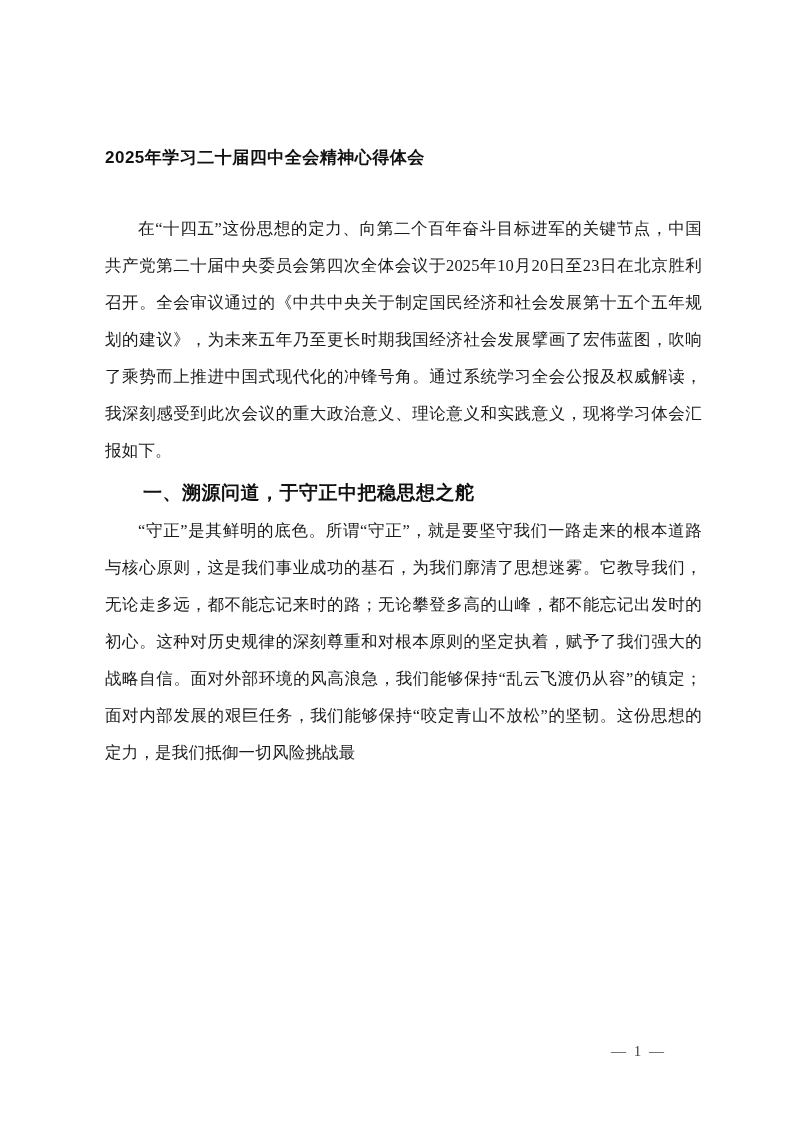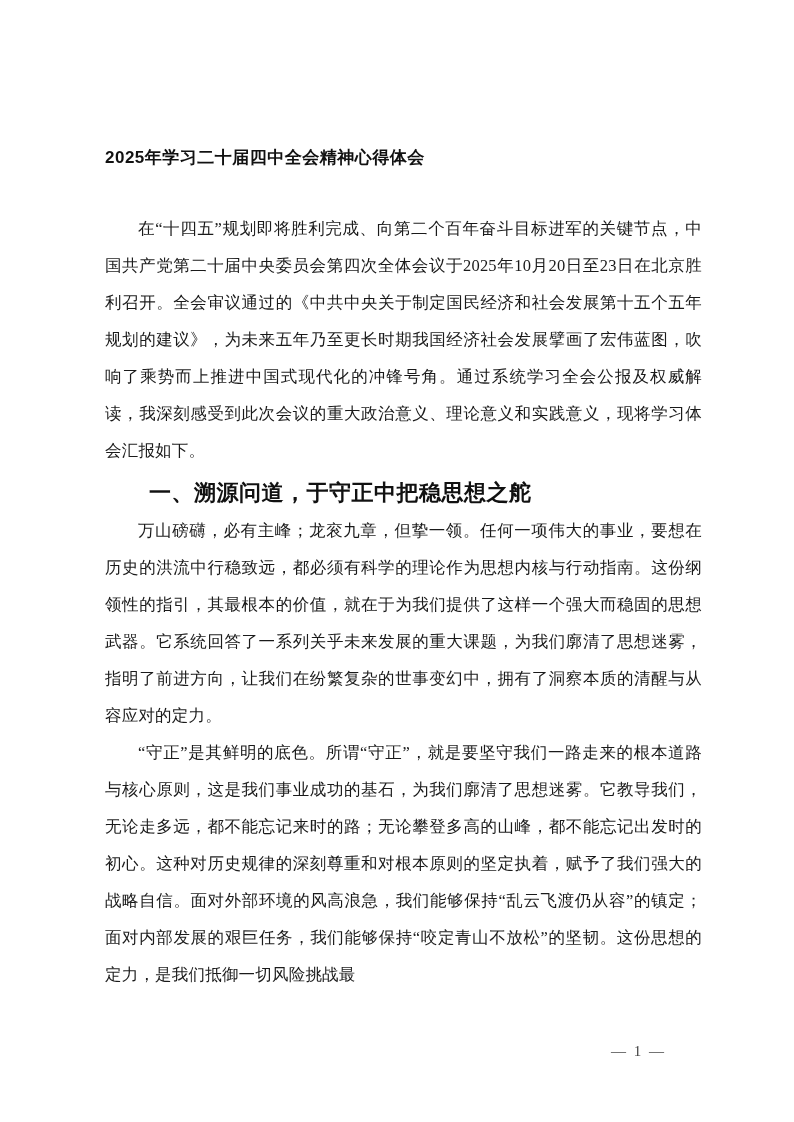--- a/index.html
+++ b/index.html
@@ -35,21 +35,21 @@
     text-justify: inter-character;
     letter-spacing: 0.2px;
   }
   p.para {
     margin: 0;
     text-indent: 2em;
   }
   .section-heading {
     font-family: "Liberation Sans", "DejaVu Sans", sans-serif;
     font-weight: bold;
-    font-size: 22px;
+    font-size: 19px;
     line-height: 37px;
     color: #111111;
     margin: 5px 0 1px 0;
     text-indent: 2em;
     letter-spacing: 0.5px;
   }
   .page-footer {
     position: absolute;
     right: 128px;
     bottom: 70px;
@@ -61,25 +61,24 @@
 </style>
 </head>
 <body>
 
 <div class="page">
 
   <h1 class="doc-title">2025年学习二十届四中全会精神心得体会</h1>
 
   <div class="body-text">
 
-    <p class="para">在“十四五”规划即将胜利完成、向第二个百年奋斗目标进军的关键节点，中国共产党第二十届中央委员会第四次全体会议于2025年10月20日至23日在北京胜利召开。全会审议通过的《中共中央关于制定国民经济和社会发展第十五个五年规划的建议》，为未来五年乃至更长时期我国经济社会发展擘画了宏伟蓝图，吹响了乘势而上推进中国式现代化的冲锋号角。通过系统学习全会公报及权威解读，我深刻感受到此次会议的重大政治意义、理论意义和实践意义，现将学习体会汇报如下。</p>
+    <p class="para">在“十四五”这份思想的定力、向第二个百年奋斗目标进军的关键节点，中国共产党第二十届中央委员会第四次全体会议于2025年10月20日至23日在北京胜利召开。全会审议通过的《中共中央关于制定国民经济和社会发展第十五个五年规划的建议》，为未来五年乃至更长时期我国经济社会发展擘画了宏伟蓝图，吹响了乘势而上推进中国式现代化的冲锋号角。通过系统学习全会公报及权威解读，我深刻感受到此次会议的重大政治意义、理论意义和实践意义，现将学习体会汇报如下。</p>
 
     <h2 class="section-heading">一、溯源问道，于守正中把稳思想之舵</h2>
 
-    <p class="para">万山磅礴，必有主峰；龙衮九章，但挚一领。任何一项伟大的事业，要想在历史的洪流中行稳致远，都必须有科学的理论作为思想内核与行动指南。这份纲领性的指引，其最根本的价值，就在于为我们提供了这样一个强大而稳固的思想武器。它系统回答了一系列关乎未来发展的重大课题，为我们廓清了思想迷雾，指明了前进方向，让我们在纷繁复杂的世事变幻中，拥有了洞察本质的清醒与从容应对的定力。</p>
 
     <p class="para">“守正”是其鲜明的底色。所谓“守正”，就是要坚守我们一路走来的根本道路与核心原则，这是我们事业成功的基石，为我们廓清了思想迷雾。它教导我们，无论走多远，都不能忘记来时的路；无论攀登多高的山峰，都不能忘记出发时的初心。这种对历史规律的深刻尊重和对根本原则的坚定执着，赋予了我们强大的战略自信。面对外部环境的风高浪急，我们能够保持“乱云飞渡仍从容”的镇定；面对内部发展的艰巨任务，我们能够保持“咬定青山不放松”的坚韧。这份思想的定力，是我们抵御一切风险挑战最</p>
 
   </div>
 
   <div class="page-footer">— 1 —</div>
 
 </div>
 
 </body></html>

